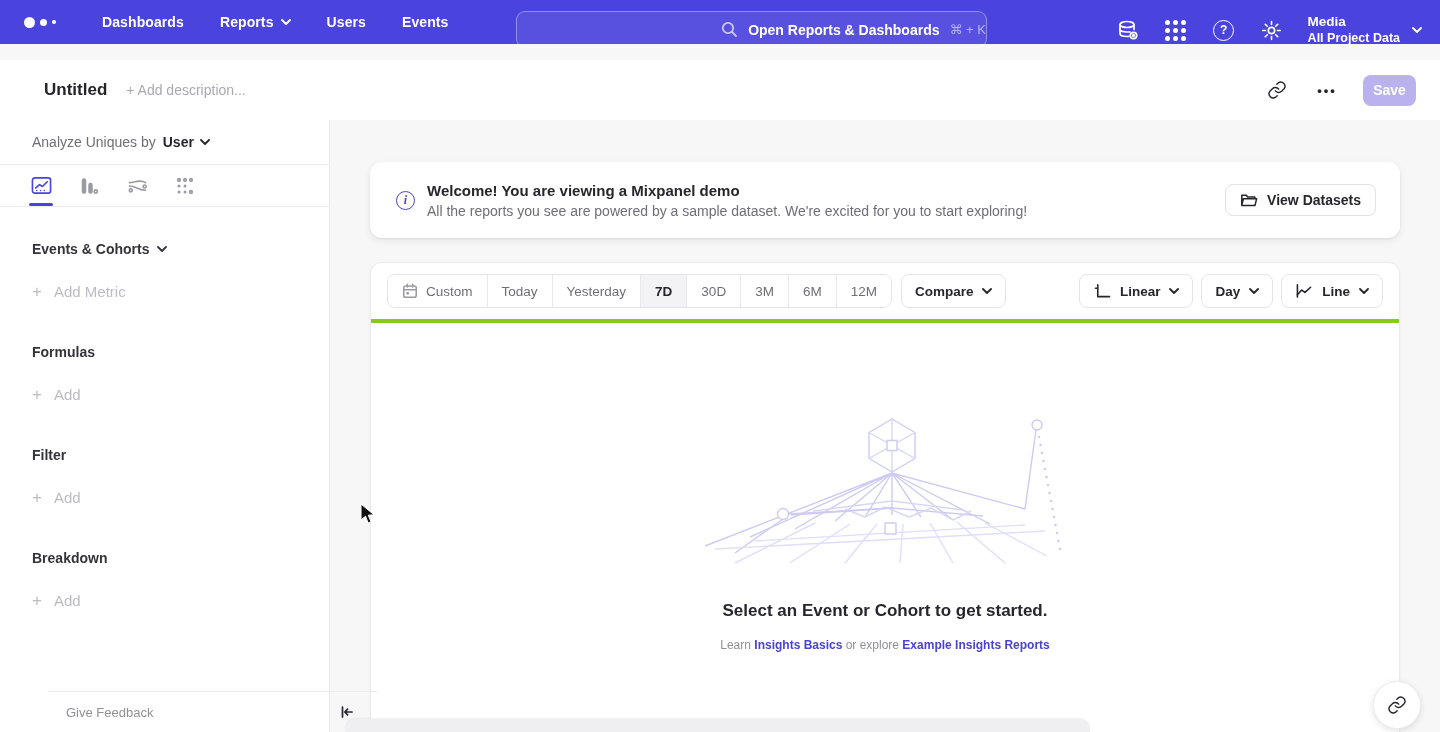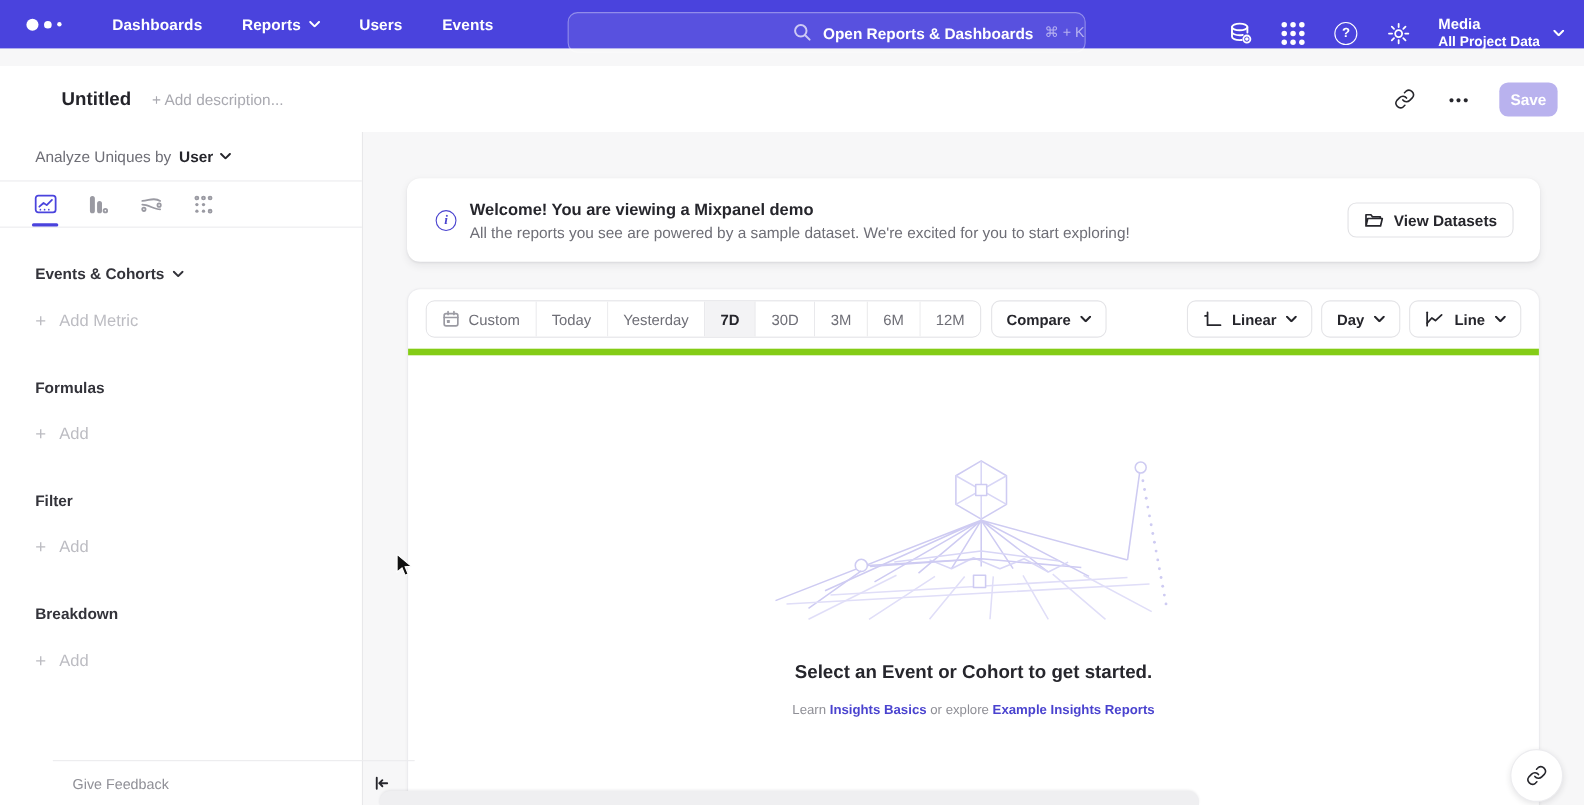--- a/index.html
+++ b/index.html
@@ -28,21 +28,21 @@
   .nav-ic svg { display:block; }
   .grid-ic { display:grid; grid-template-columns:repeat(3,5px); grid-template-rows:repeat(3,5px); gap:3px; }
   .grid-ic i { background:#fff; border-radius:50%; }
   .help-ic { width:21px; height:21px; border:1.8px solid #fff; border-radius:50%; color:#fff; font-size:12px; font-weight:700; display:flex; align-items:center; justify-content:center; }
   .project { display:flex; align-items:center; gap:12px; cursor:pointer; color:#fff; }
   .project .p-name { font-size:13.5px; font-weight:700; line-height:1.25; }
   .project .p-sub  { font-size:12.5px; font-weight:700; line-height:1.25; }
 
   
   .doc-header { position:absolute; left:0; top:60px; width:1440px; height:60px; background:#fff; display:flex; align-items:center; z-index:20; }
-  .doc-title { margin-left:56px; font-size:17px; font-weight:600; color:#24242a; cursor:text; }
+  .doc-title { margin-left:44px; font-size:17px; font-weight:600; color:#24242a; cursor:text; }
   .doc-desc { margin-left:19px; font-size:14px; color:#a9a9b0; cursor:text; }
   .doc-actions { margin-left:auto; margin-right:24px; display:flex; align-items:center; gap:22px; }
   .icon-btn { width:28px; height:28px; display:flex; align-items:center; justify-content:center; cursor:pointer; color:#26262c; }
   .more-dots { font-size:13px; letter-spacing:2px; color:#26262c; font-weight:700; }
   .save-btn { width:53px; height:31px; background:#b9b2ee; color:#fff; border:none; border-radius:8px; font-size:14px; font-weight:600; font-family:inherit; cursor:default; }
 
   
   .sidebar { position:absolute; left:0; top:120px; width:330px; height:612px; background:#fff; border-right:1px solid #e8e8ea; z-index:10; }
   .analyze-row { height:45px; display:flex; align-items:center; padding-left:32px; border-bottom:1px solid #ececee; font-size:14px; }
   .analyze-row .a-label { color:#6e6e76; }
@@ -63,21 +63,21 @@
   
   .main { position:absolute; left:330px; top:120px; width:1110px; height:612px; background:#f7f7f8; }
   .banner { position:absolute; left:40px; top:42px; width:1030px; height:76px; background:#fff; border-radius:12px; box-shadow:0 1px 2px rgba(30,30,40,.08), 0 3px 8px rgba(30,30,40,.07); display:flex; align-items:center; padding:0 24px 0 26px; }
   .info-ic { width:19px; height:19px; border:1.6px solid #4a43cf; border-radius:50%; color:#4a43cf; font-size:12px; font-style:italic; font-family:"Liberation Serif",serif; font-weight:700; display:flex; align-items:center; justify-content:center; flex:0 0 auto; }
   .banner-text { margin-left:12px; }
   .banner-title { font-size:15px; font-weight:700; color:#26262c; }
   .banner-sub { margin-top:4px; font-size:14px; color:#6e6e76; }
   .datasets-btn { margin-left:auto; height:32px; background:#fff; border:1px solid #e2e2e5; border-radius:8px; display:flex; align-items:center; gap:9px; padding:0 14px; font-size:14px; font-weight:600; color:#26262c; cursor:pointer; font-family:inherit; }
 
   .chart-card { position:absolute; left:40px; top:142px; width:1030px; height:470px; background:#fff; border:1px solid #ececef; border-bottom:none; border-radius:12px 12px 0 0; box-shadow:0 1px 3px rgba(30,30,40,.05); }
-  .card-toolbar { height:60px; display:flex; align-items:center; padding:0 16px; border-bottom:6px solid #84cc16; gap:9px; }
+  .card-toolbar { height:60px; display:flex; align-items:center; padding:0 16px; border-bottom:4px solid #84cc16; gap:9px; }
   .seg-group { display:flex; align-items:stretch; height:34px; border:1px solid #e4e4e7; border-radius:8px; overflow:hidden; }
   .seg { display:flex; align-items:center; gap:8px; padding:0 14px; font-size:13.5px; color:#6e6e76; border-right:1px solid #e9e9ec; cursor:pointer; background:#fff; white-space:nowrap; }
   .seg:last-child { border-right:none; }
   .seg.selected { background:#f3f3f5; color:#26262c; font-weight:600; }
   .tool-btn { height:34px; border:1px solid #e4e4e7; border-radius:8px; background:#fff; display:flex; align-items:center; gap:9px; padding:0 13px; font-size:13.5px; font-weight:600; color:#26262c; cursor:pointer; font-family:inherit; }
   .toolbar-right { margin-left:auto; display:flex; gap:8px; }
 
   .empty { position:absolute; left:0; top:150px; width:100%; display:flex; flex-direction:column; align-items:center; }
   .empty-title { margin-top:36px; font-size:17px; font-weight:700; color:#26262c; }
   .empty-sub { margin-top:17px; font-size:12px; color:#8f8f96; }

